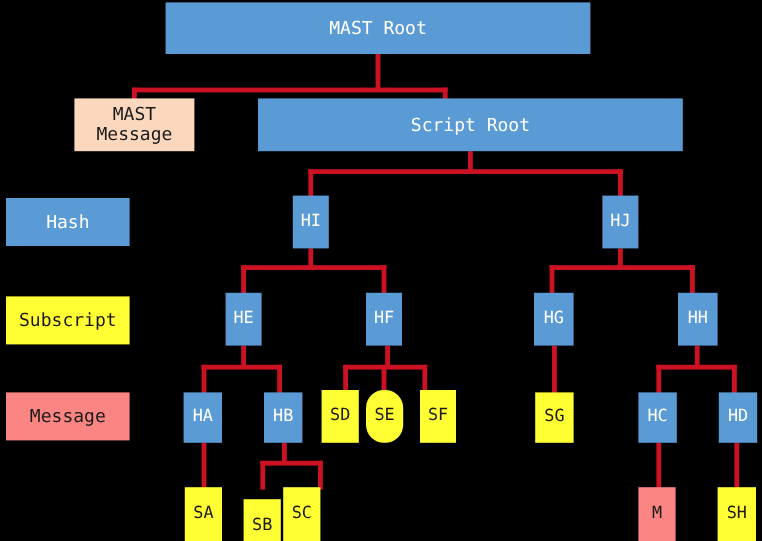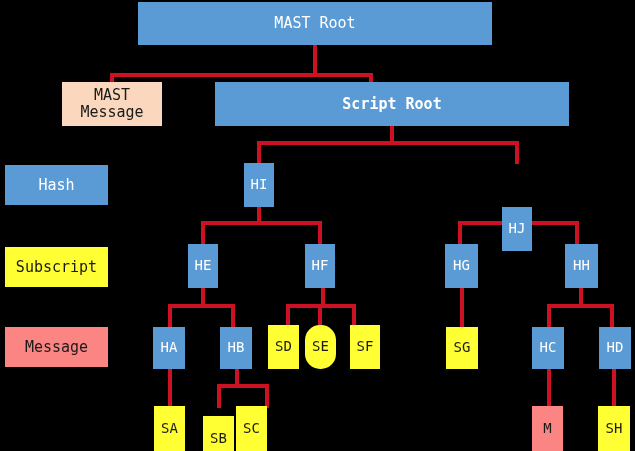--- a/index.html
+++ b/index.html
@@ -112,24 +112,24 @@
 
   <div class="legend hash" style="left:5px; top:165px; width:103px; height:40px; font-size:15px;">Hash</div>
   <div class="legend subscript" style="left:5px; top:247px; width:103px; height:40px; font-size:15px;">Subscript</div>
   <div class="legend message" style="left:5px; top:327px; width:103px; height:40px; font-size:15px;">Message</div>
 
   <div class="node hash" style="left:138px; top:2px; width:354px; height:43px; font-size:15px;">MAST Root</div>
 
   <div class="node version" style="left:62px; top:82px; width:100px; height:44px; font-size:15px;">MAST
 Message</div>
 
-  <div class="node hash" style="left:215px; top:82px; width:354px; height:44px; font-size:15px;font-weight:bold;">Script Root</div>
+  <div class="node hash" style="left:215px; top:82px; width:354px; height:44px; font-size:15px;">Script Root</div>
 
   <div class="node hash" style="left:244px; top:163px; width:30px; height:44px; font-size:14px;">HI</div>
-  <div class="node hash" style="left:502px; top:163px; width:30px; height:44px; font-size:14px;margin-top:44px;">HJ</div>
+  <div class="node hash" style="left:502px; top:163px; width:30px; height:44px; font-size:14px;">HJ</div>
 
   <div class="node hash" style="left:188px; top:244px; width:30px; height:44px; font-size:14px;">HE</div>
   <div class="node hash" style="left:305px; top:244px; width:30px; height:44px; font-size:14px;">HF</div>
   <div class="node hash" style="left:445px; top:244px; width:33px; height:44px; font-size:14px;">HG</div>
   <div class="node hash" style="left:565px; top:244px; width:33px; height:44px; font-size:14px;">HH</div>
 
   <div class="node hash" style="left:153px; top:327px; width:32px; height:42px; font-size:14px;">HA</div>
   <div class="node hash" style="left:220px; top:327px; width:32px; height:42px; font-size:14px;">HB</div>
 
   <div class="node subscript" style="left:268px; top:325px; width:31px; height:44px; font-size:14px;">SD</div>

